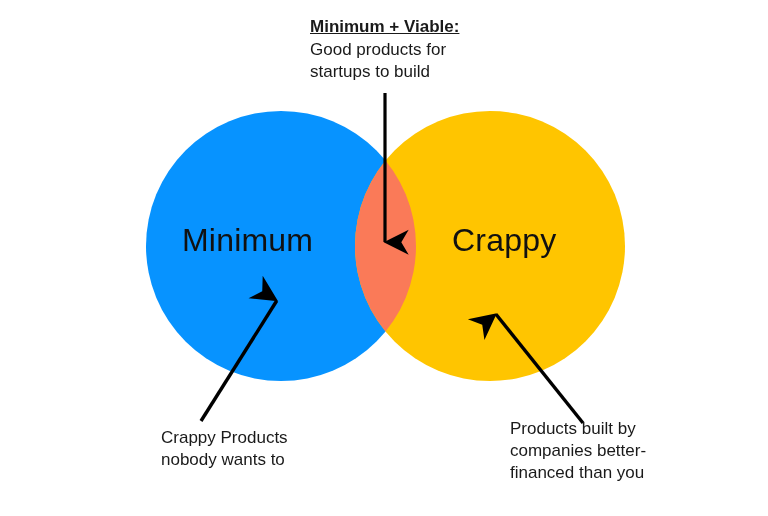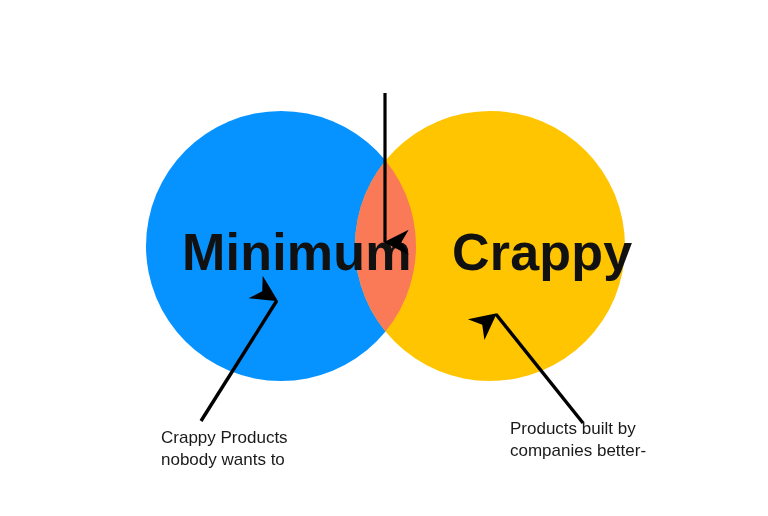--- a/index.html
+++ b/index.html
@@ -53,22 +53,22 @@
     position: absolute;
     left: 0; top: 0;
     width: 768px;
     height: 516px;
     pointer-events: none;
   }
 
   
   .circle-label {
     position: absolute;
-    font-size: 52px;
-    font-weight: 700;
+    font-size: 32px;
+    font-weight: 400;
     color: #111111;
     letter-spacing: 0.2px;
     white-space: nowrap;
   }
   #label-minimum {
     left: 182px;
     top: 222px;
   }
   #label-viable {
     left: 452px;
@@ -149,24 +149,30 @@
       </marker>
     </defs>
 
     <line x1="385" y1="93" x2="385" y2="242" stroke="#000000" stroke-width="3.2" marker-end="url(#head-down)"></line>
 
     <line x1="201" y1="421" x2="276.7360803078393" y2="300.7689725113051" stroke="#000000" stroke-width="3.4" marker-end="url(#head-generic)"></line>
 
     <line x1="583" y1="423" x2="495.9975603804354" y2="314.2469504755442" stroke="#000000" stroke-width="3.4" marker-end="url(#head-generic)"></line>
   </svg>
 
+  <div class="note" id="note-top">
+    <span class="note-title">Minimum + Viable:</span>
+    <span class="note-line">Good products for</span>
+    <span class="note-line">startups to build</span>
+  </div>
 
   <div class="note" id="note-left">
     <span class="note-line">Crappy Products</span>
     <span class="note-line">nobody wants to</span>
   </div>
 
   <div class="note" id="note-right">
     <span class="note-line">Products built by</span>
     <span class="note-line">companies better-</span>
+    <span class="note-line">financed than you</span>
   </div>
 
 </div>
 
 </body></html>

